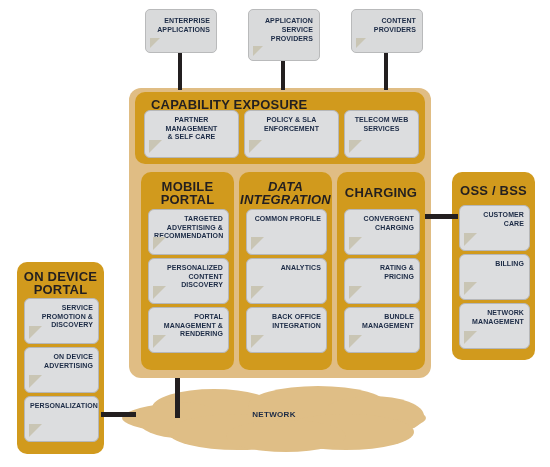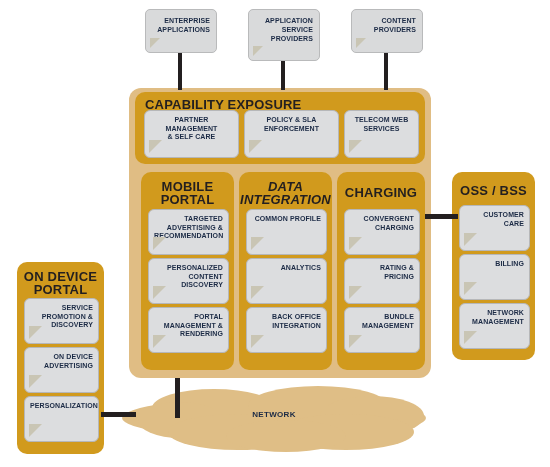--- a/index.html
+++ b/index.html
@@ -79,21 +79,21 @@
     left: 0; right: 0;
     text-align: center;
     color: #231f20;
     font-size: 13px;
     font-weight: bold;
     line-height: 13px;
     letter-spacing: .2px;
   }
   .panel-title.left-align {
     text-align: left;
-    padding-left: 10px;
+    padding-left: 16px;
     font-size: 13px;
   }
 
   
   .card {
     position: absolute;
     background: #dcdddf;
     border: 1px solid #b6b7b9;
     border-radius: 6px;
     z-index: 4;

